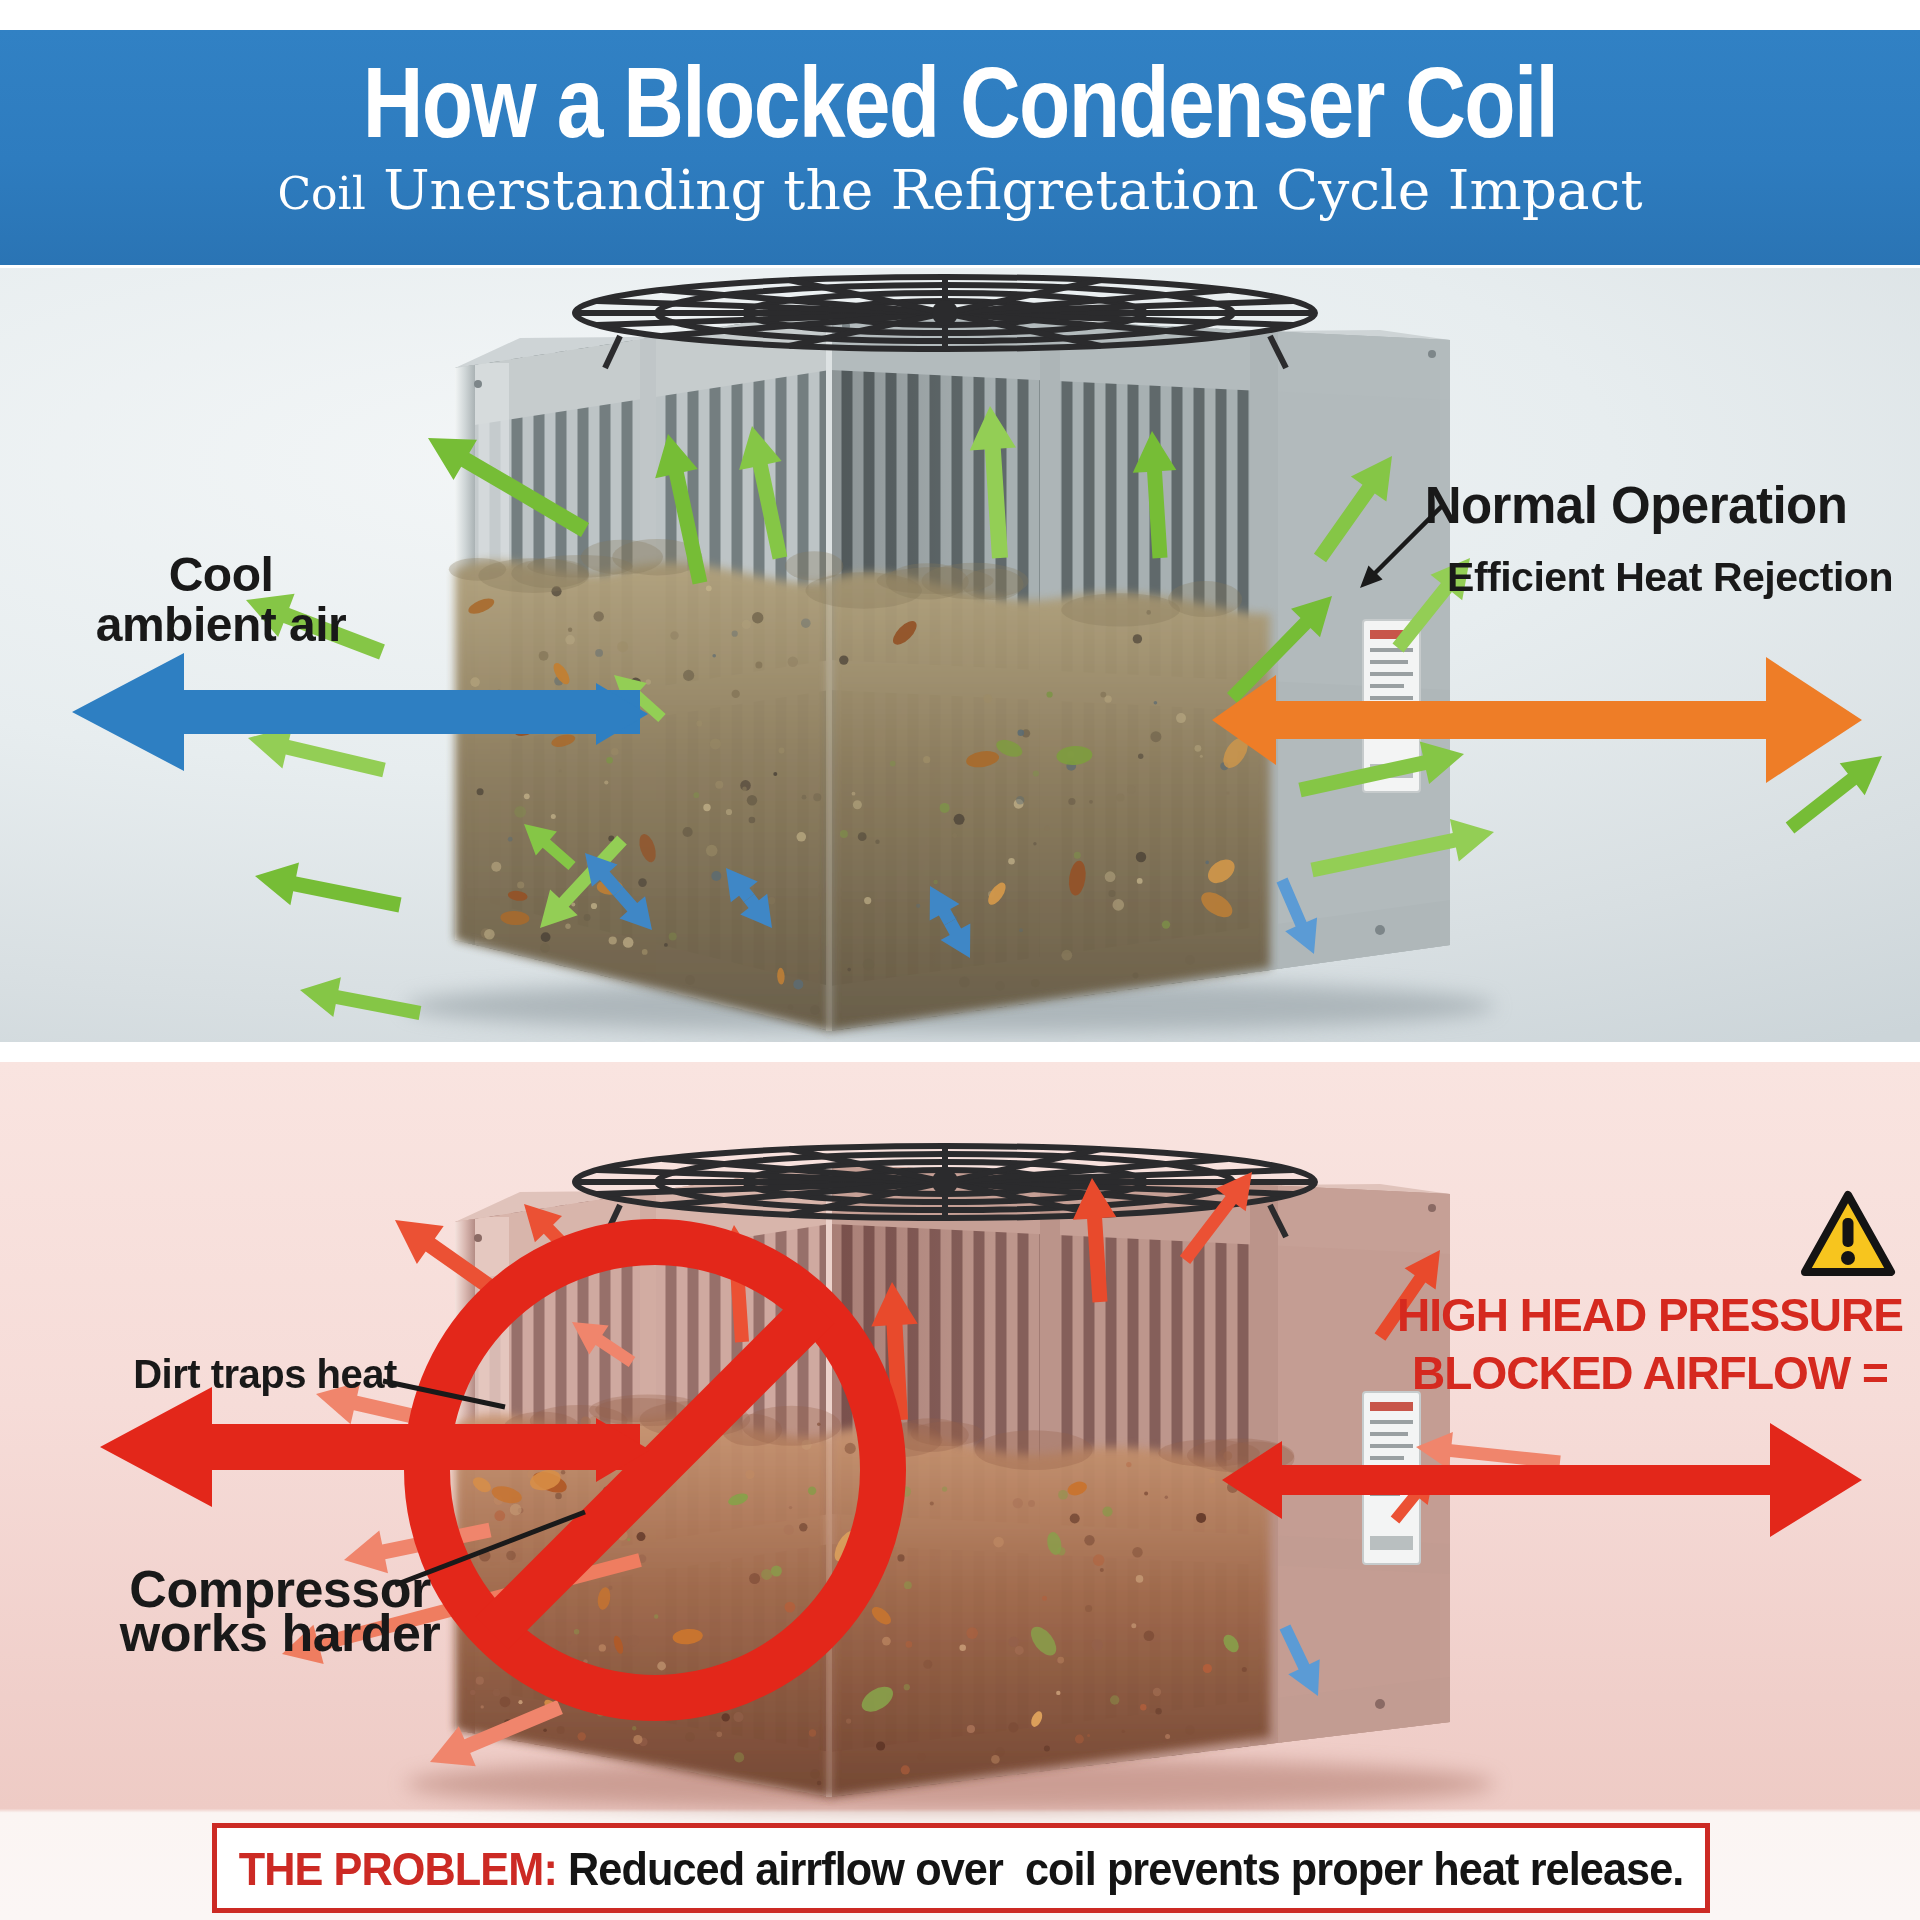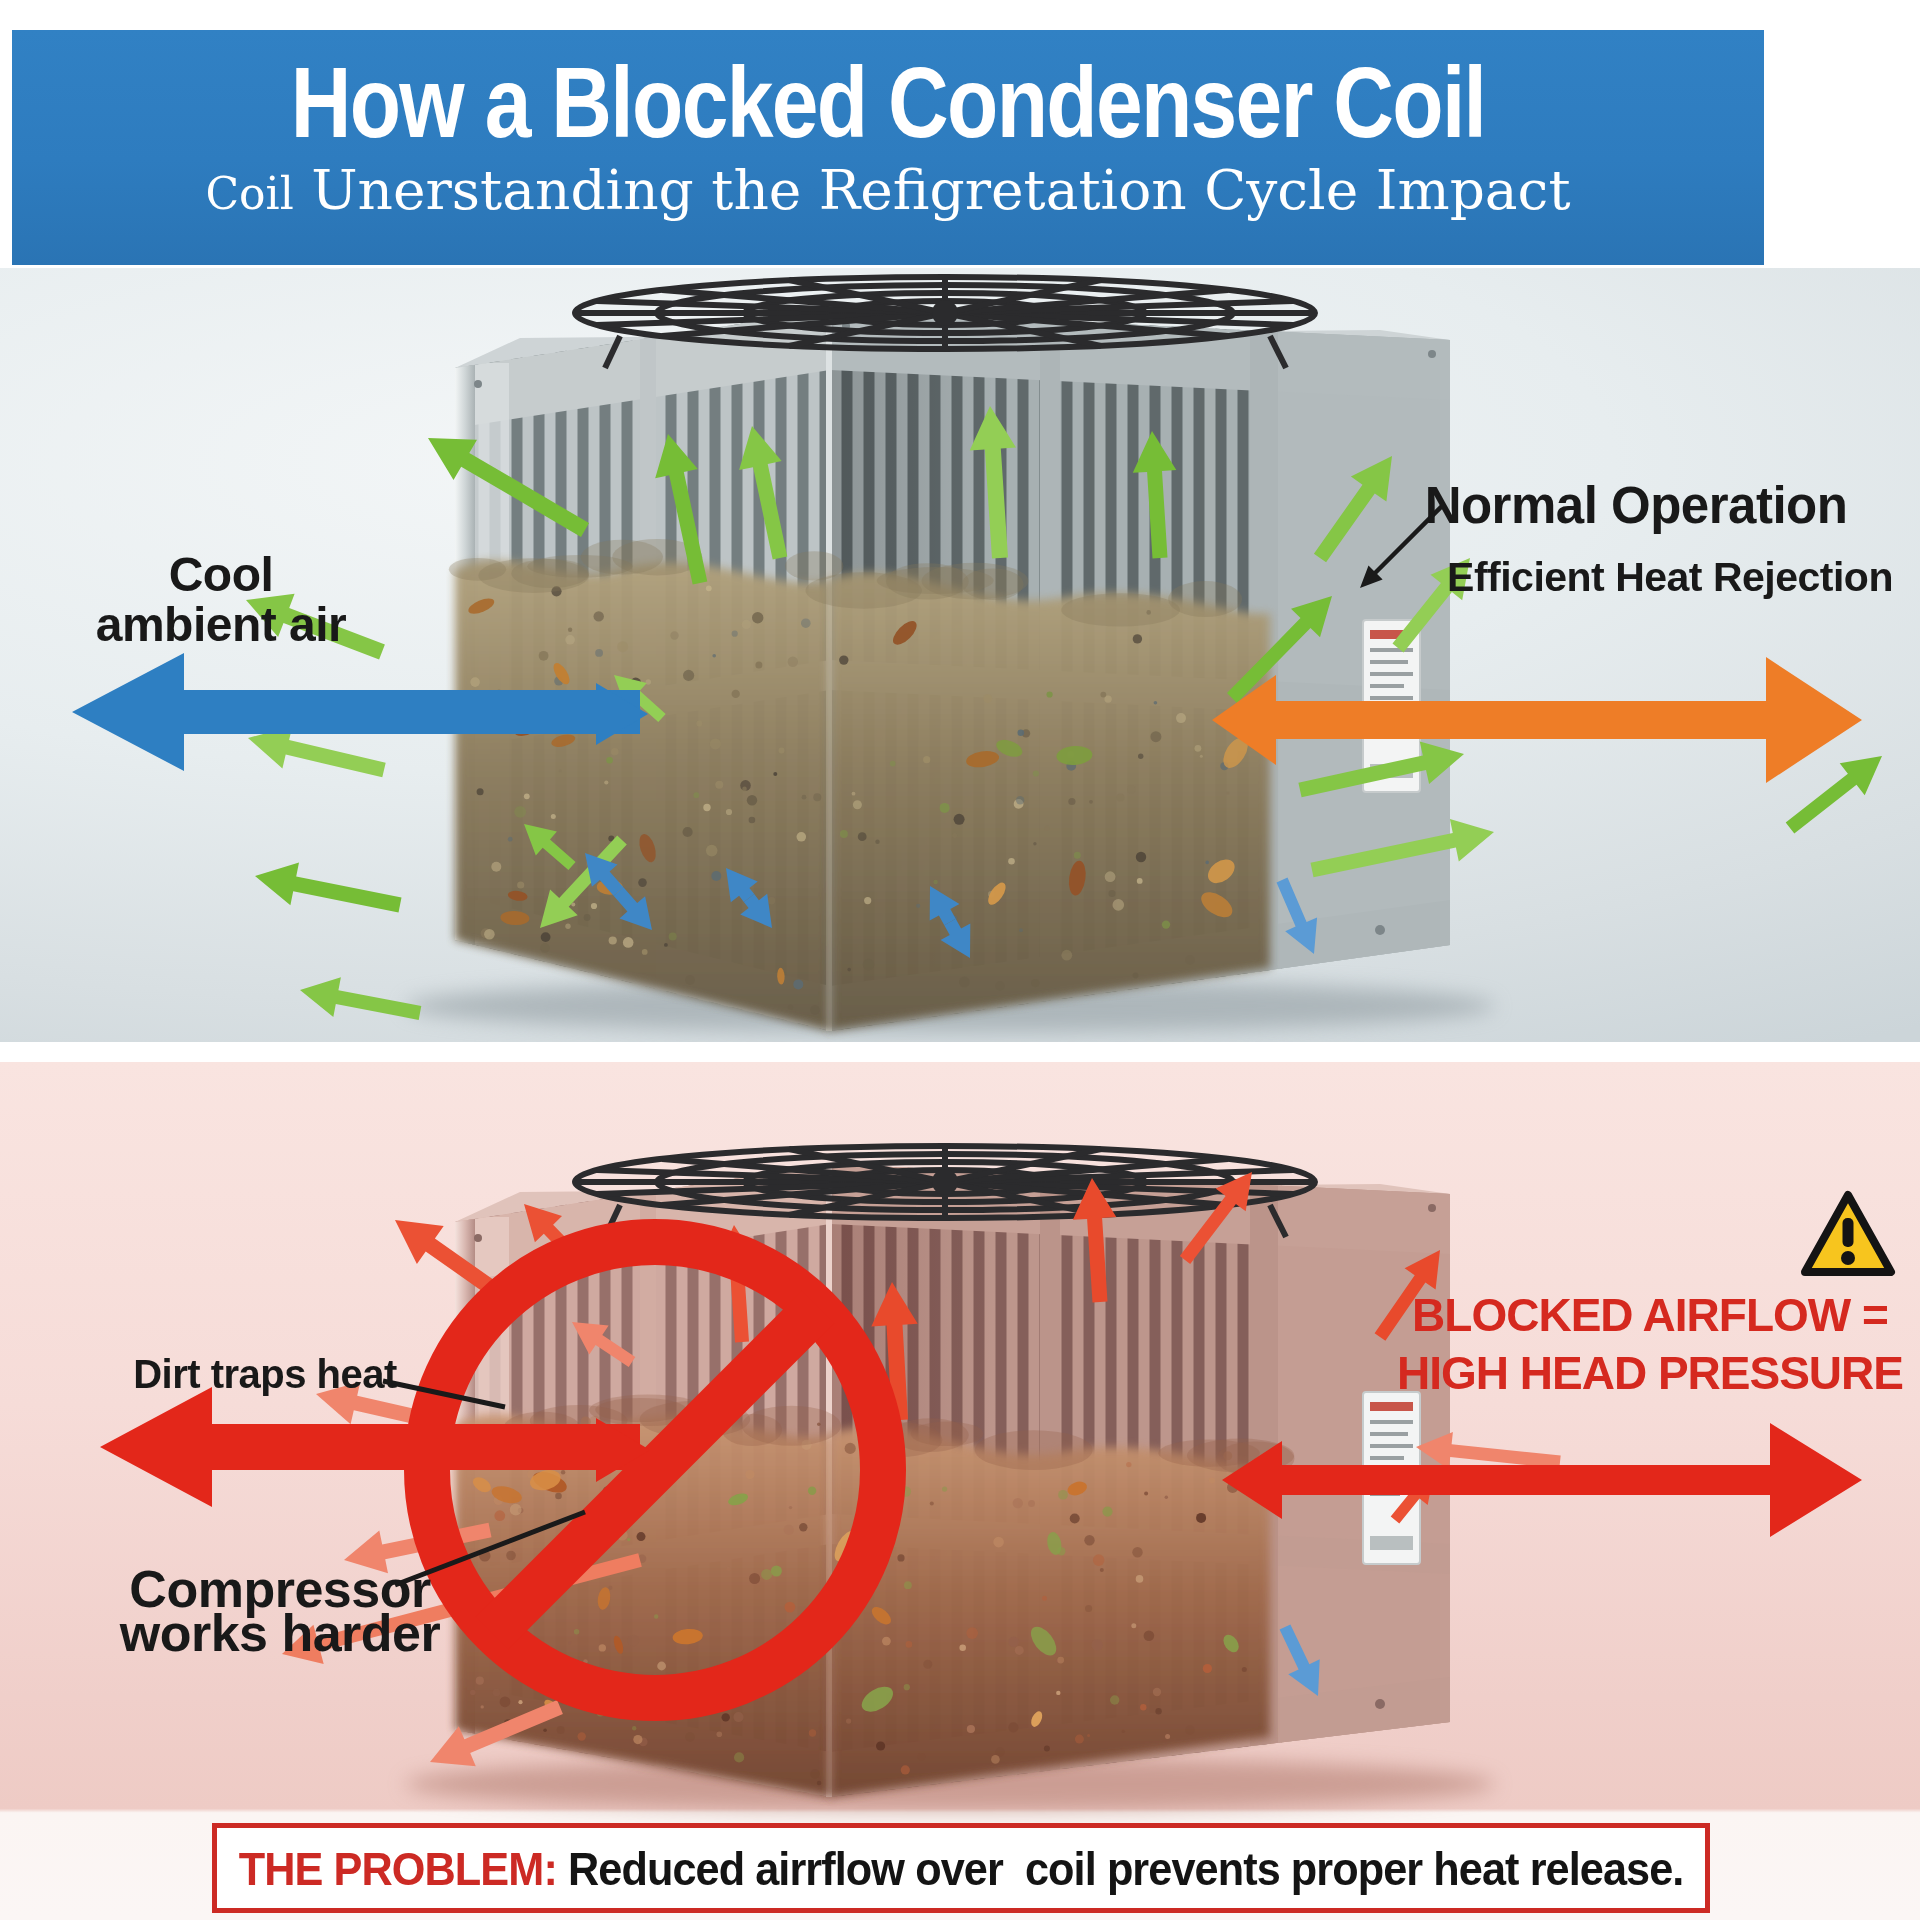--- a/index.html
+++ b/index.html
@@ -1,19 +1,19 @@
 <!DOCTYPE html>
 <html><head>
 <meta charset="utf-8">
 <style>
   html,body{margin:0;padding:0;background:#ffffff;}
   .poster{position:relative;width:1920px;height:1920px;overflow:hidden;background:#ffffff;
           font-family:"Liberation Sans",sans-serif;}
   
-  .header{position:absolute;left:12px;top:30px;width:1752px;height:235px;
+  .header{position:absolute;left:0;top:30px;width:1920px;height:235px;
           background:linear-gradient(180deg,#3181c4 0%,#2e7cbf 55%,#2a74b4 100%);
           text-align:center;color:#ffffff;}
   .header h1{margin:18px 0 0 0;font-size:100px;line-height:108px;font-weight:bold;letter-spacing:-2px;
              transform:scaleX(.84);transform-origin:50% 50%;white-space:nowrap;}
   .subtitle{font-family:"DejaVu Serif","Liberation Serif",serif;white-space:nowrap;margin-top:2px;}
   .subtitle .lead{font-size:44px;}
   .subtitle .rest{font-size:55px;}
   
   .scene{position:absolute;left:0;width:1920px;overflow:hidden;}
   #scene-normal{top:268px;height:774px;
@@ -660,22 +660,22 @@
         <line x1="395" y1="523" x2="585" y2="450"></line>
       </g>
     </svg>
 
     <div class="lbl" id="label-dirt">Dirt traps heat</div>
     <div class="lbl" id="label-comp">
       <div>Compressor</div>
       <div>works harder</div>
     </div>
     <div class="lbl" id="label-blocked">
+      <div>HIGH HEAD PRESSURE</div>
       <div>BLOCKED AIRFLOW =</div>
-      <div>HIGH HEAD PRESSURE</div>
     </div>
 
     <div id="warning">
       <svg width="100" height="92" viewBox="0 0 100 92">
         <path d="M50 7 L93 84 L7 84 Z" fill="#f7c51e" stroke="#141414" stroke-width="8" stroke-linejoin="round"></path>
         <rect x="44.5" y="30" width="11" height="29" rx="5" fill="#141414"></rect>
         <circle cx="50" cy="70" r="7" fill="#141414"></circle>
       </svg>
     </div>
 

